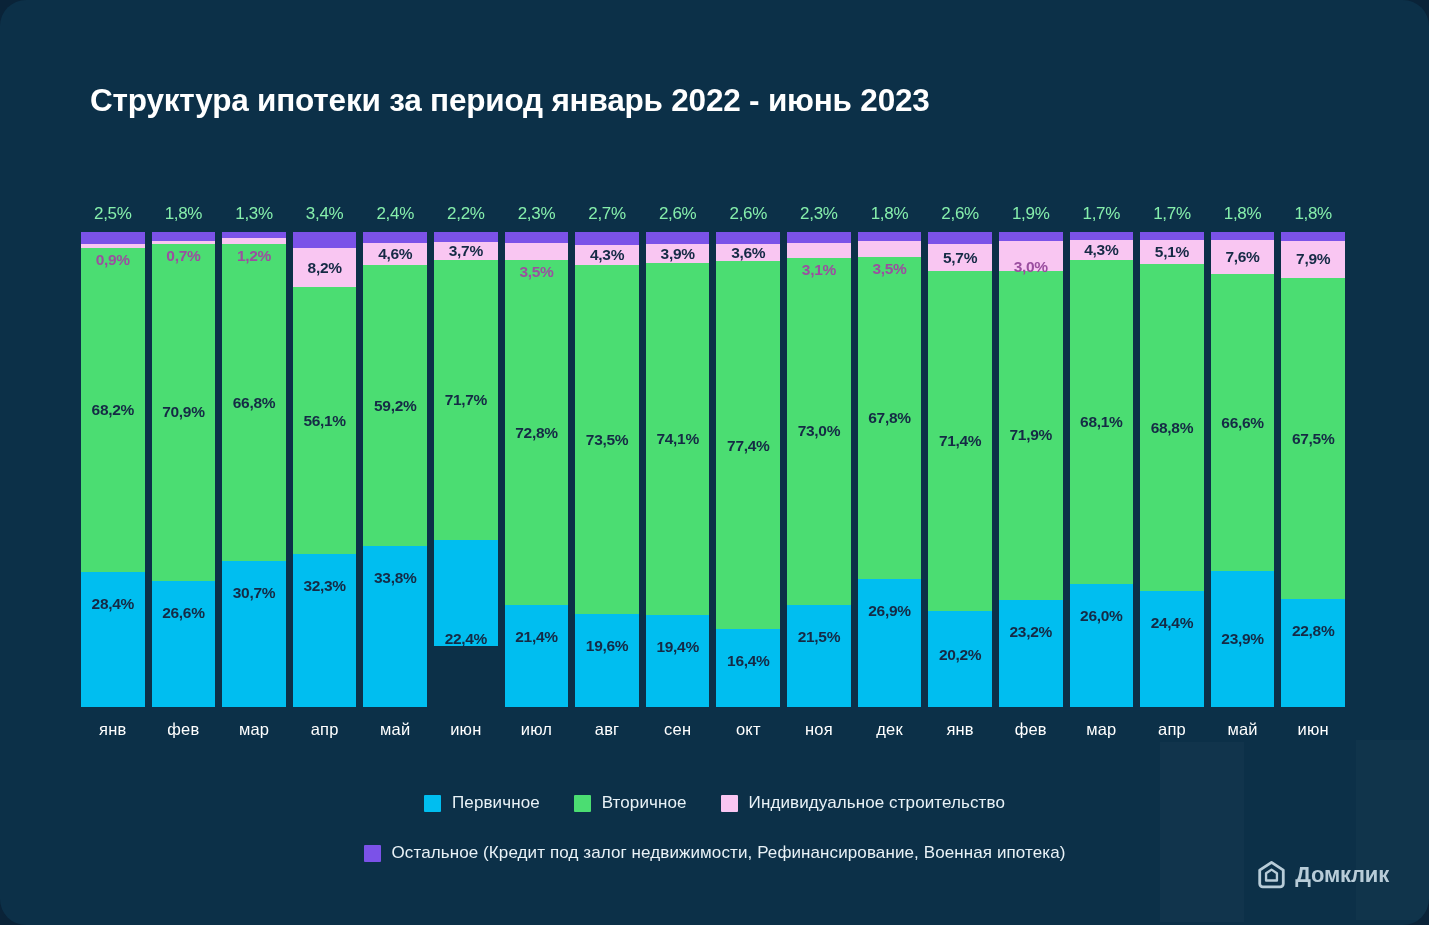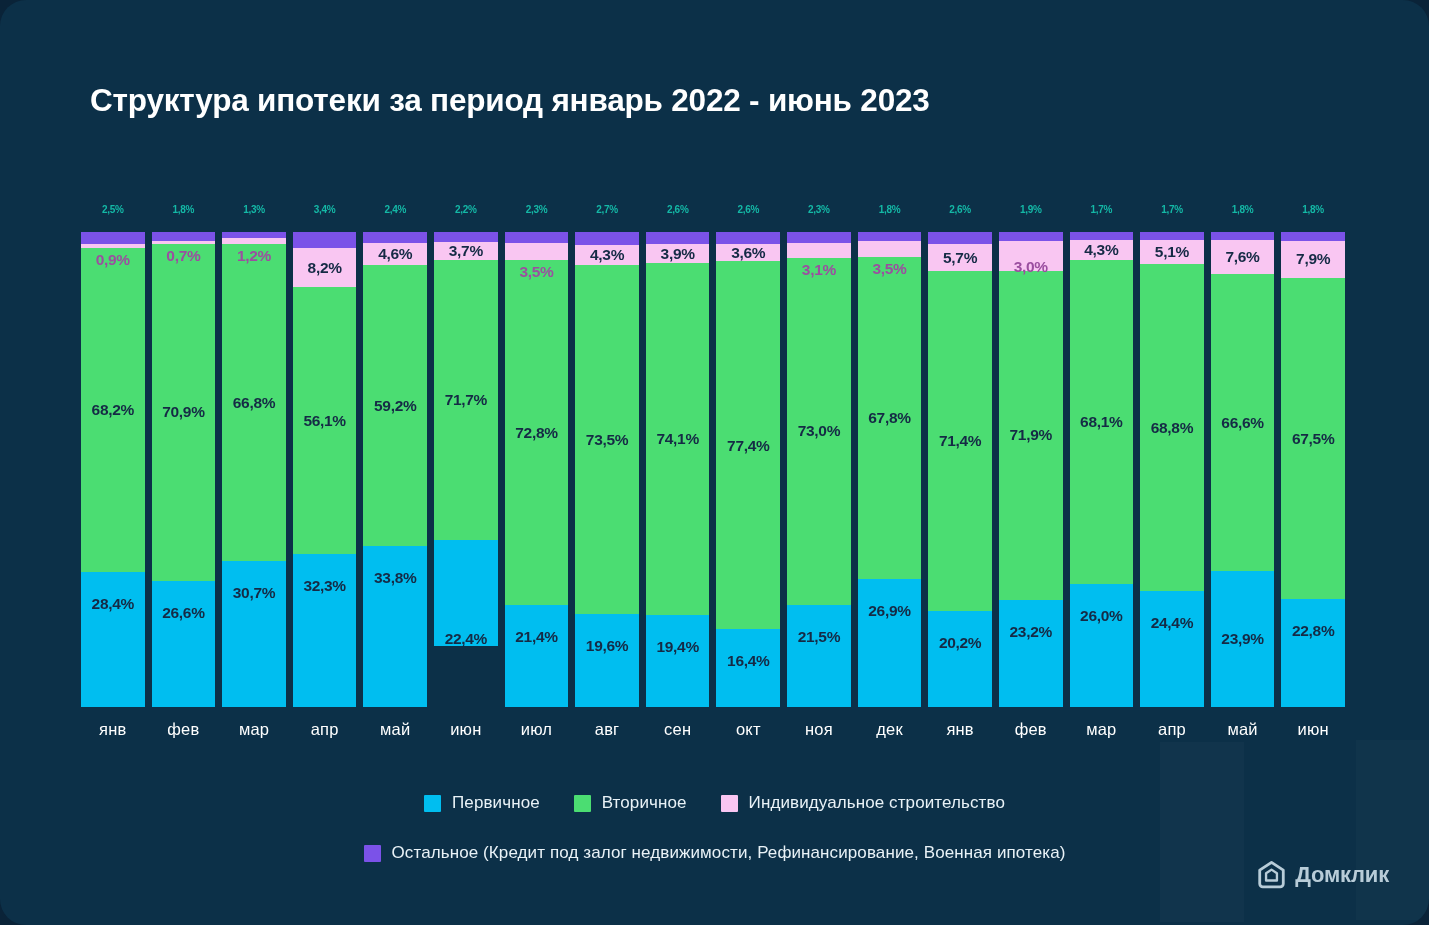--- a/index.html
+++ b/index.html
@@ -94,24 +94,24 @@
   }
   .lbl-dark  { color: #152a45; }
   .lbl-plum  { color: #9b4fa0; }
 
   
   .other-top-label {
     position: absolute;
     left: 50%;
     transform: translateX(-50%);
     top: -27px;
-    font-size: 10px;
-    font-weight: bold;
+    font-size: 17px;
+    font-weight: normal;
     letter-spacing: -0.3px;
-    color: #14b8a6;
+    color: #86efac;
     white-space: nowrap;
     line-height: 1;
     z-index: 4;
   }
 
   
   .izhs-float {
     position: absolute;
     left: 50%;
     transform: translateX(-50%);
@@ -362,21 +362,21 @@
       </div>
       <div class="bar-column">
         <div class="other-top-label">2,6%</div>
         <div class="seg seg-other" style="height: 12.3624px;"></div>
         <div class="seg seg-izhs" style="height: 27.1021px;">
           <div class="izhs-float lbl-dark" style="top: 50%; transform: translate(-50%, -50%);">5,7%</div>
         </div>
         <div class="seg seg-secondary lbl-dark" style="height: 339.489px;">
           <span class="seg-label lbl-dark">71,4%</span>
         </div>
-        <div class="seg seg-primary" style="height: 96.046px; align-items: flex-start; padding-top: 24px;">
+        <div class="seg seg-primary" style="height: 96.046px; align-items: flex-start; padding-top: 36px;">
           <span class="seg-label lbl-dark">20,2%</span>
         </div>
       </div>
       <div class="bar-column">
         <div class="other-top-label">1,9%</div>
         <div class="seg seg-other" style="height: 9.025px;"></div>
         <div class="seg seg-izhs" style="height: 31px;">
           <div class="izhs-float lbl-plum" style="top: 18.25px;">3,0%</div>
         </div>
         <div class="seg seg-secondary lbl-dark" style="height: 341.525px;">

